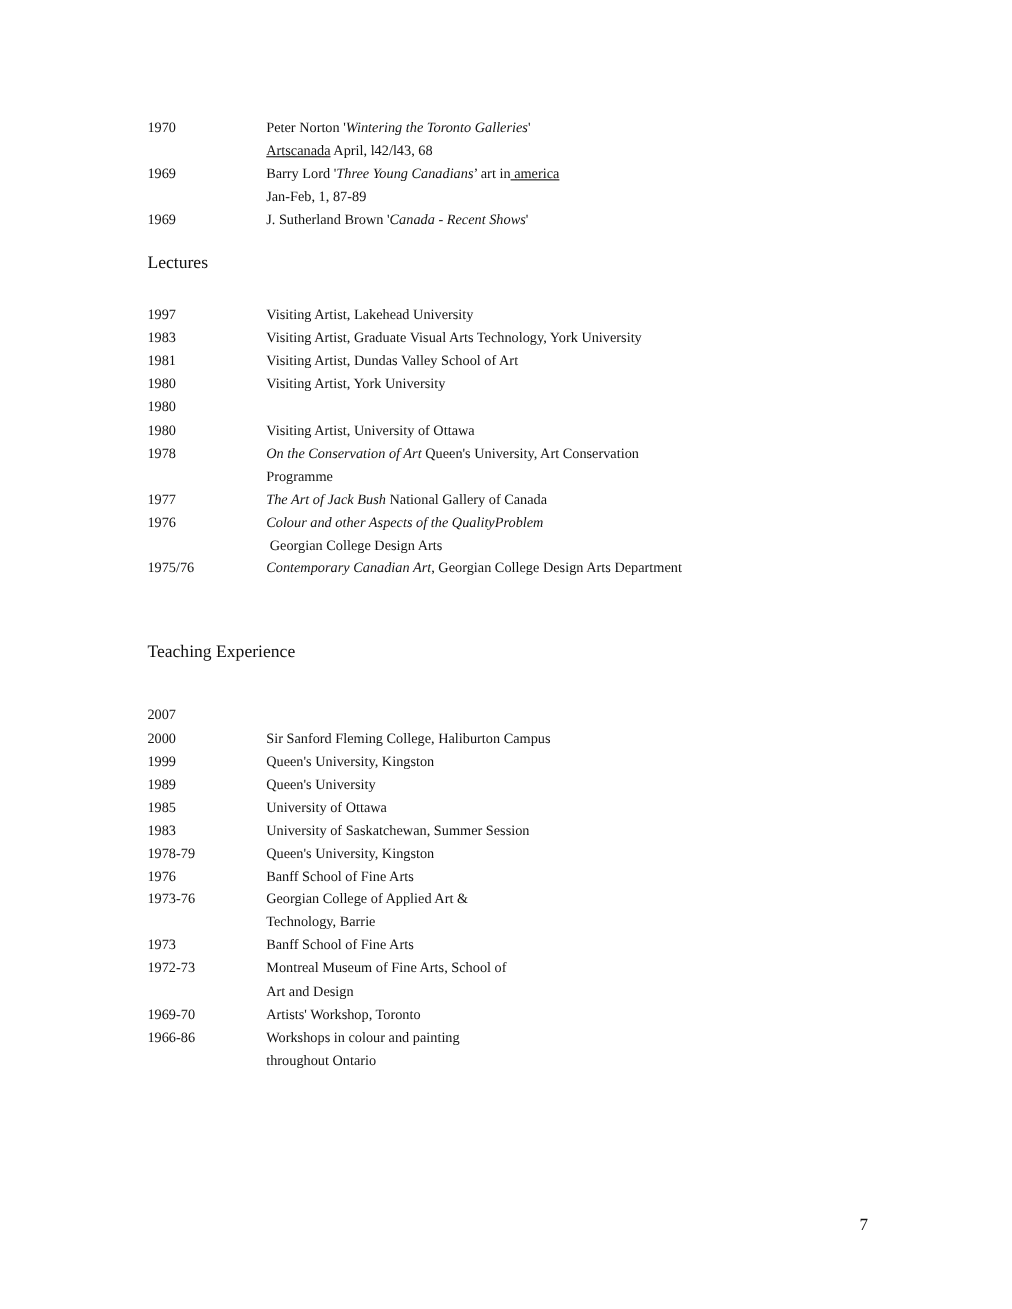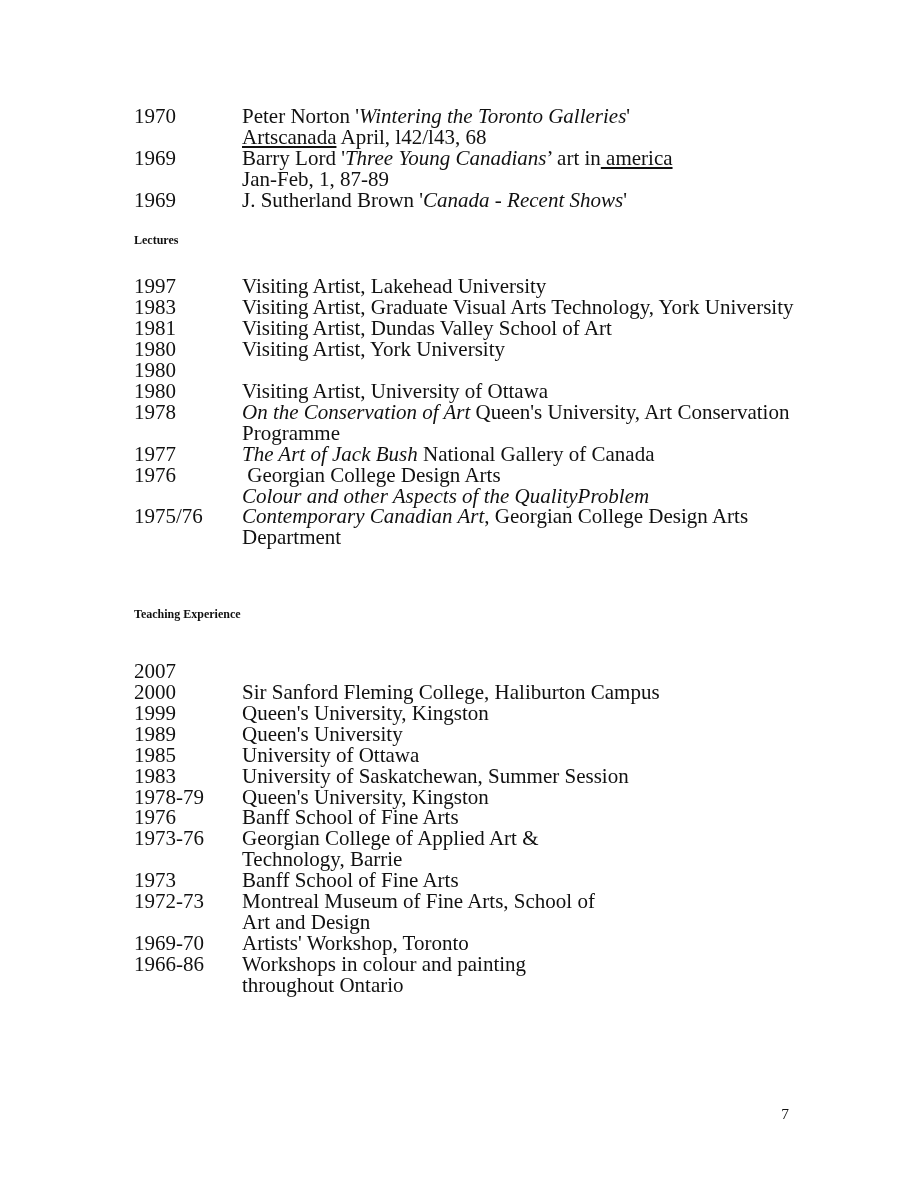--- a/index.html
+++ b/index.html
@@ -18,36 +18,36 @@
   }
   .content {
     position: absolute;
     left: 134px;
     top: 106px;
     width: 660px;
   }
   .entry {
     display: flex;
     align-items: flex-start;
-    font-size: 21px;
+    font-size: 13px;
     line-height: 20.9px;
   }
   .entry .year {
     flex: 0 0 108px;
     white-space: nowrap;
   }
   .entry .body {
     flex: 1 1 auto;
   }
   .entry .body .line {
     white-space: pre-wrap;
   }
   .section-head {
-    font-weight: bold;
-    font-size: 12px;
+    font-weight: normal;
+    font-size: 16px;
     line-height: 20.9px;
   }
   .gap-sm { height: 19px; }
   .gap-md { height: 26px; }
   .gap-lg { height: 56px; }
   .gap-xl { height: 36px; }
   em.t {
     font-style: italic;
   }
   u.u {
@@ -140,22 +140,22 @@
         </div>
         <div class="entry">
           <div class="year">1977</div>
           <div class="body">
             <div class="line"><em class="t">The Art of Jack Bush</em><span> National Gallery of Canada</span></div>
           </div>
         </div>
         <div class="entry">
           <div class="year">1976</div>
           <div class="body">
+            <div class="line"><em class="t">Colour and other Aspects of the QualityProblem</em></div>
             <div class="line"><span> Georgian College Design Arts</span></div>
-            <div class="line"><em class="t">Colour and other Aspects of the QualityProblem</em></div>
           </div>
         </div>
         <div class="entry">
           <div class="year">1975/76</div>
           <div class="body">
             <div class="line"><em class="t">Contemporary Canadian Art</em><span>, Georgian College Design Arts Department</span></div>
           </div>
         </div>
       </div>
 

